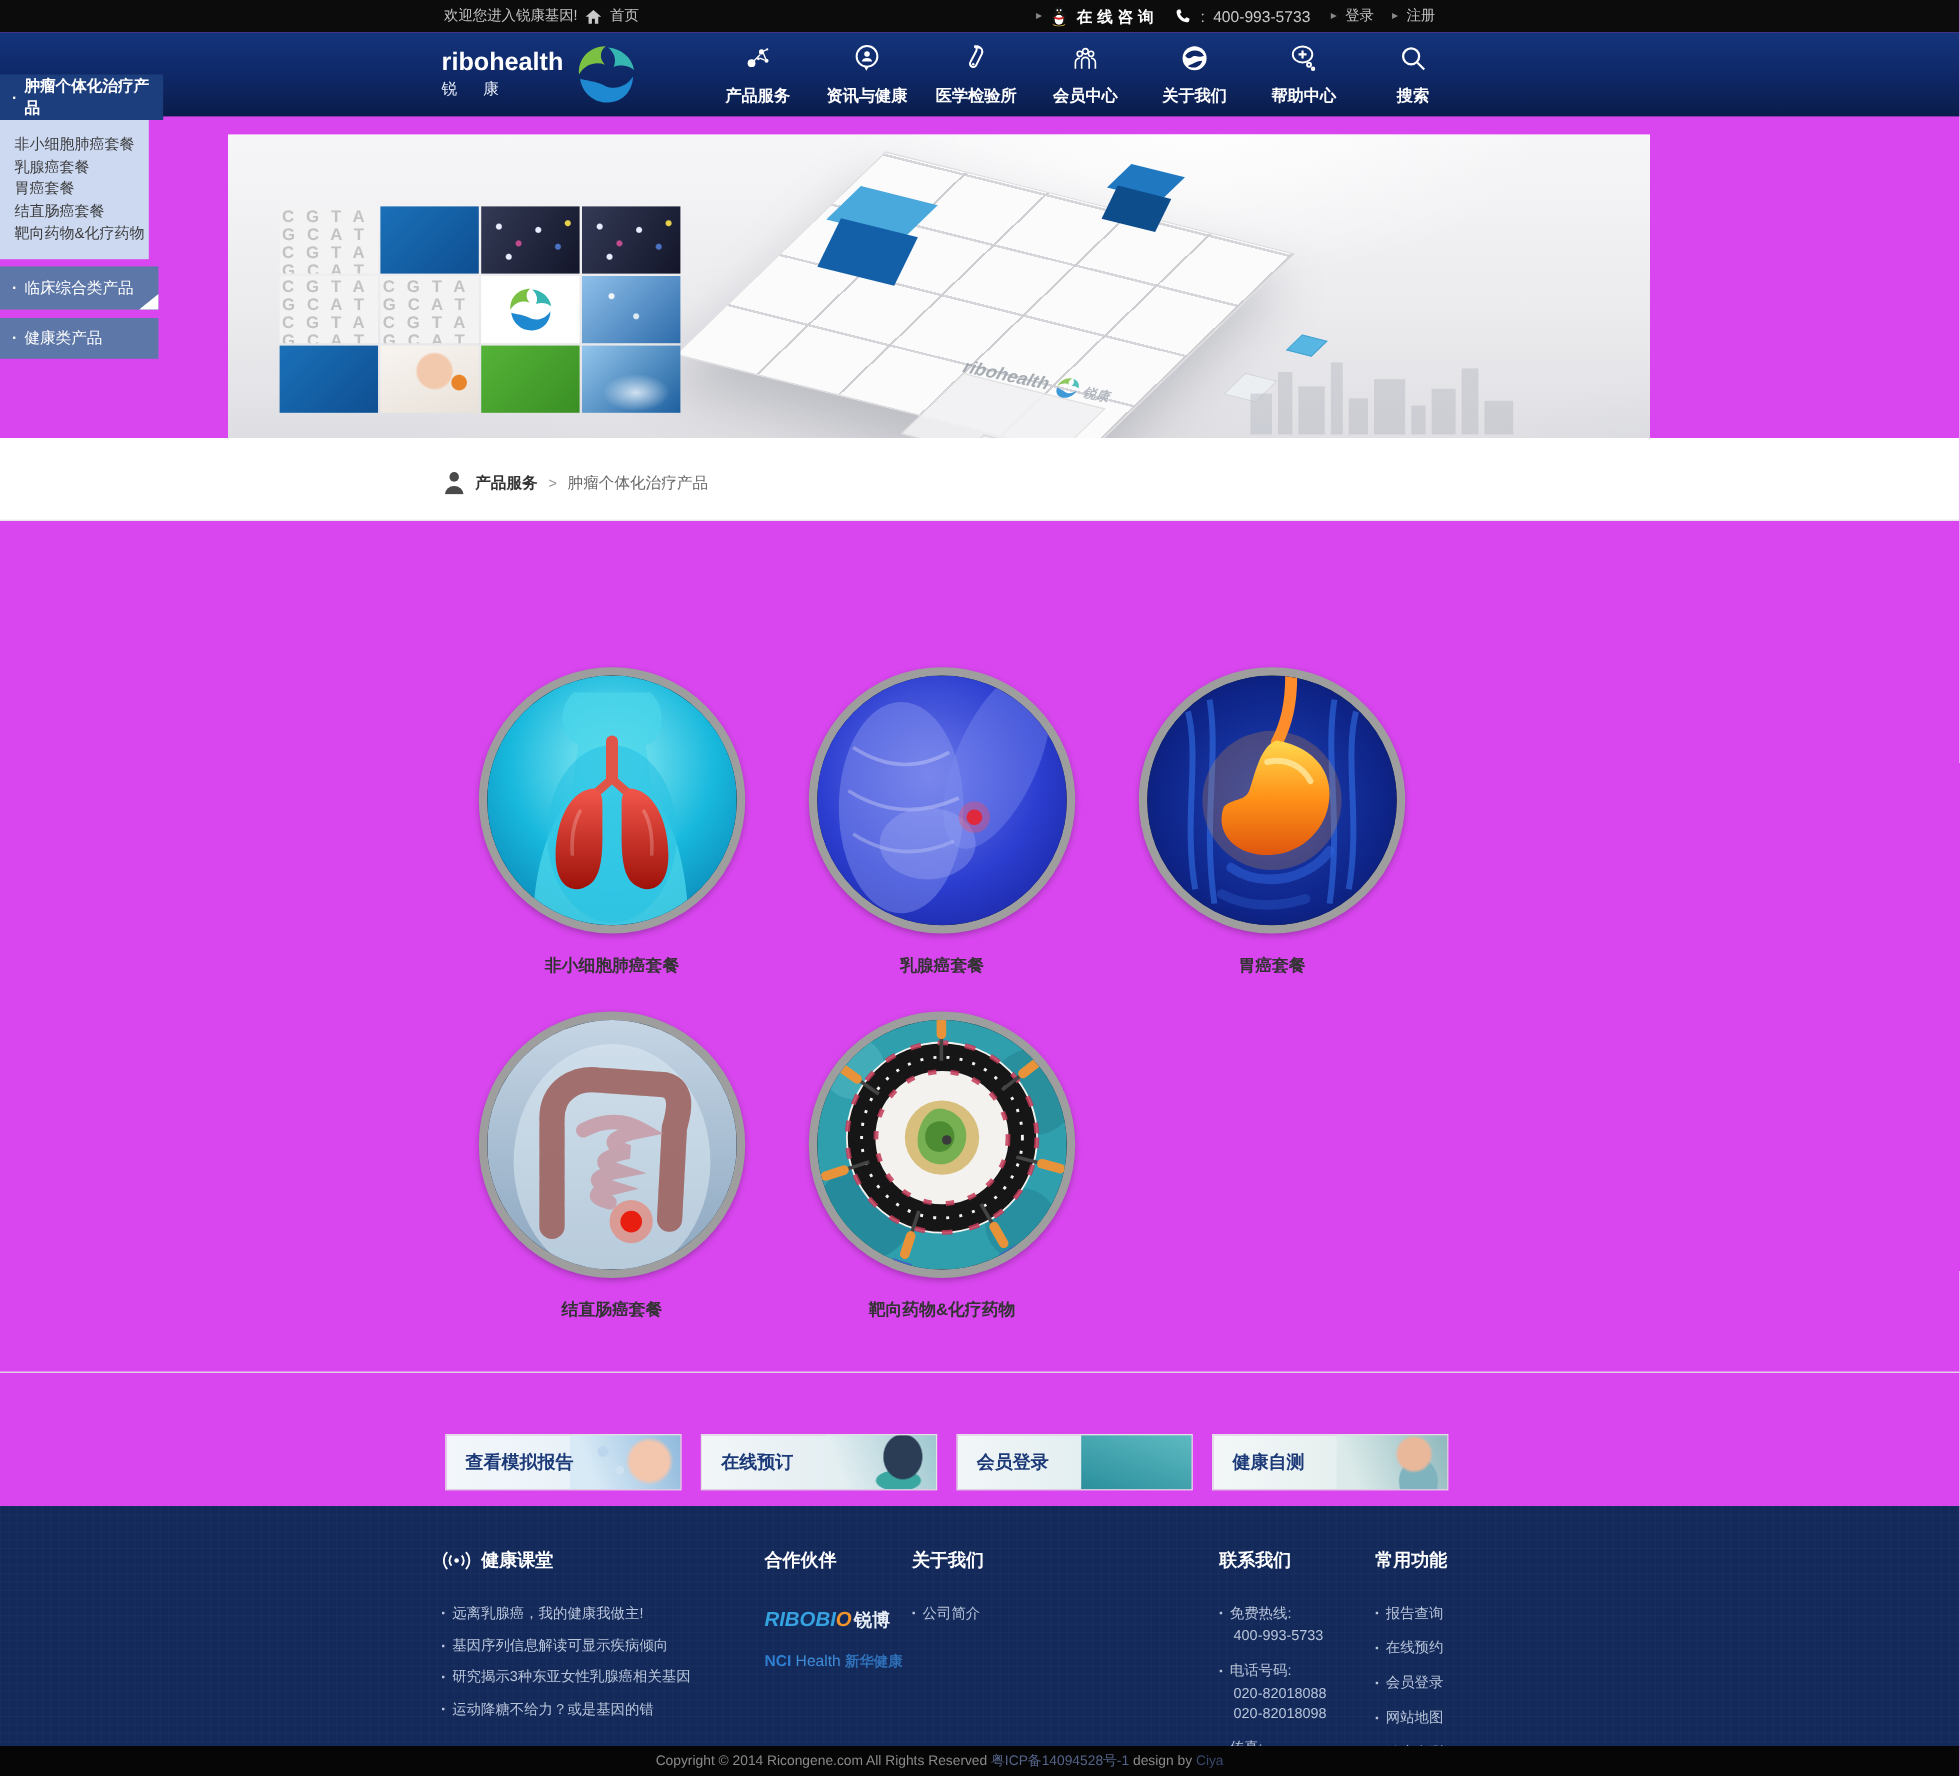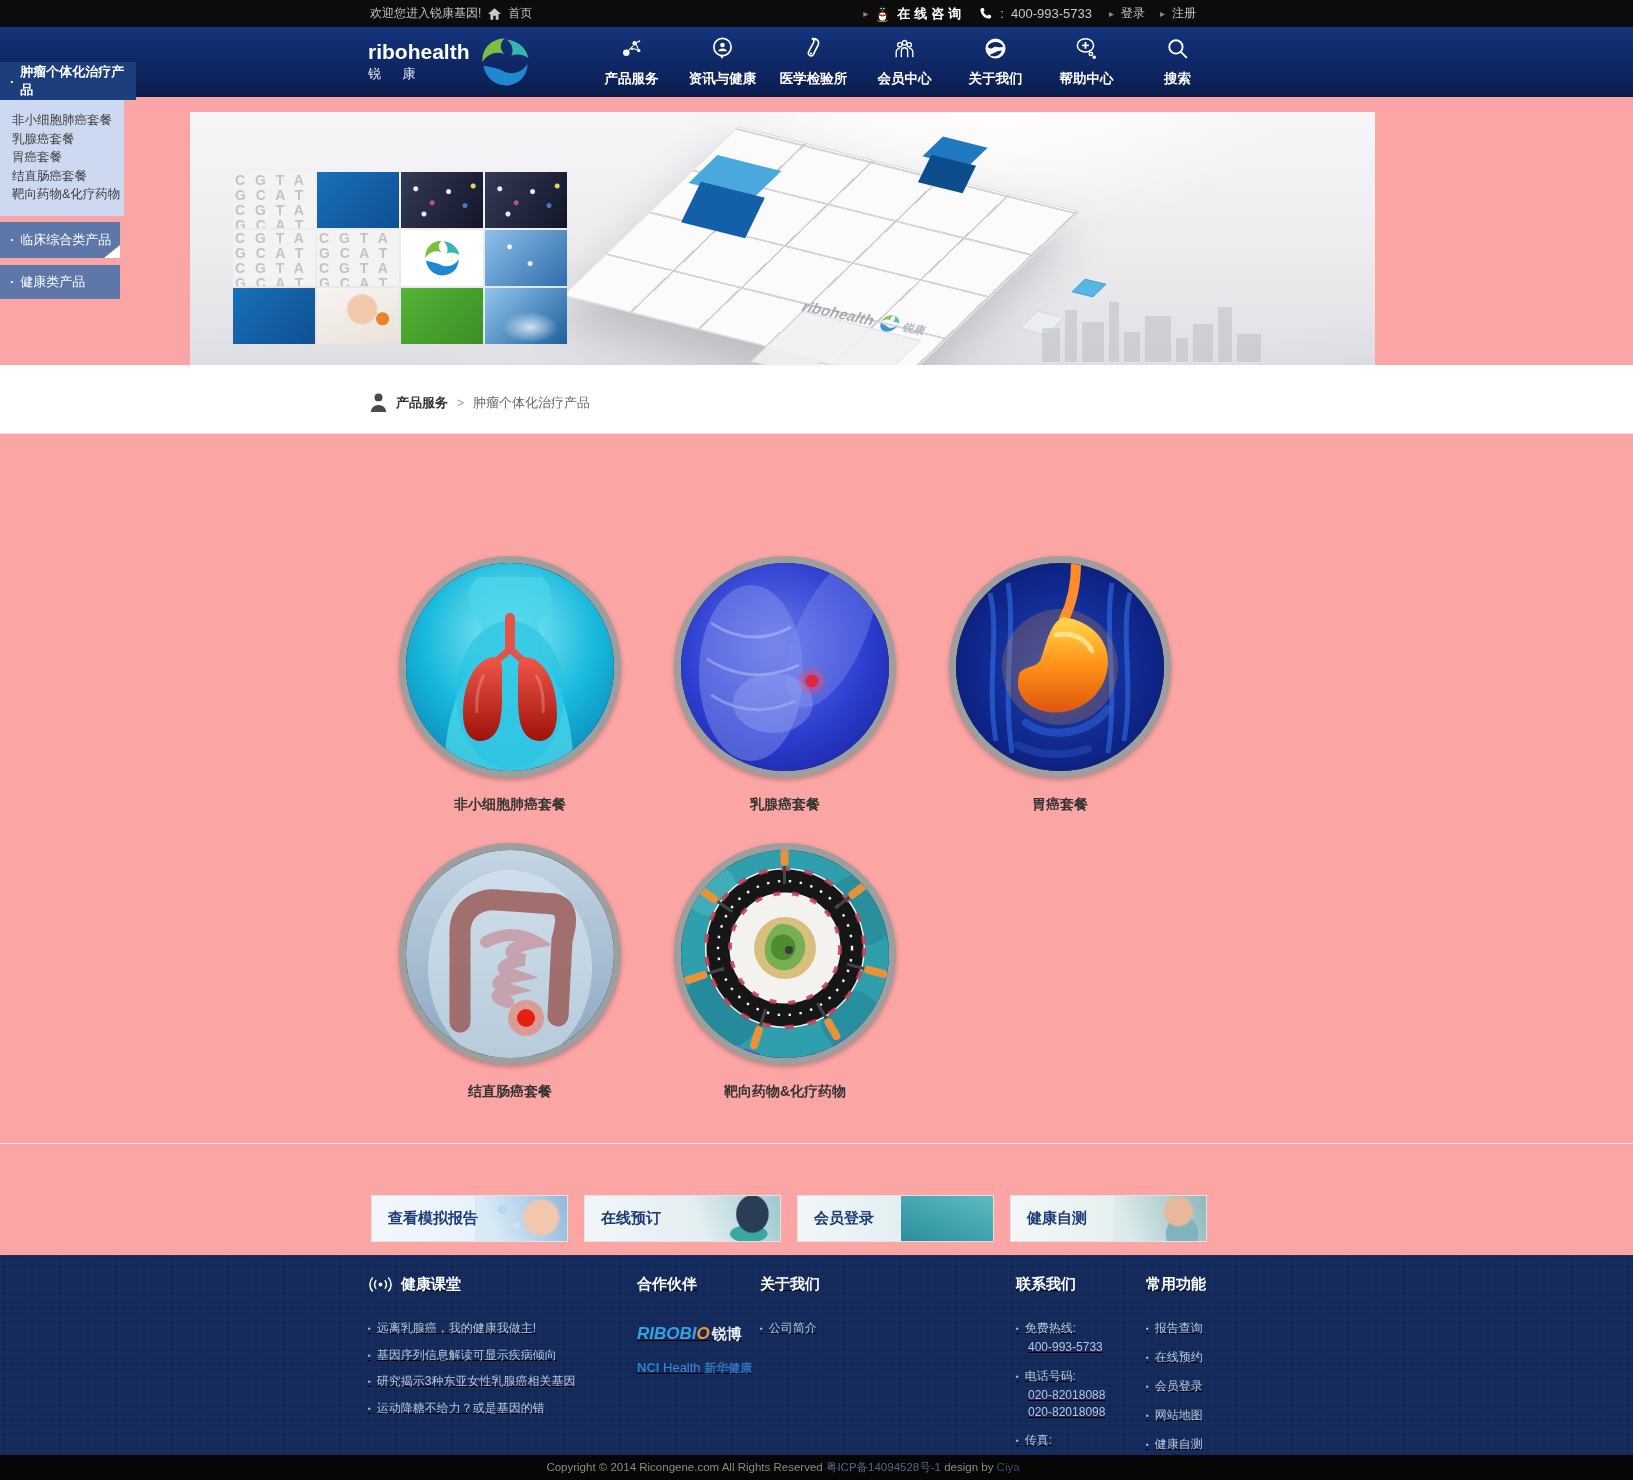--- a/index.html
+++ b/index.html
@@ -1,17 +1,17 @@
 <!DOCTYPE html>
 <html><head>
 <meta charset="utf-8">
 <style>
   html,body{margin:0;padding:0;background:#fff;}
   body{font-family:"Liberation Sans","DejaVu Sans",sans-serif;}
-  #page{position:relative;width:1633px;height:1480px;overflow:hidden;background:#fca5a5;}
+  #page{position:relative;width:1633px;height:1480px;overflow:hidden;background:#d946ef;}
 
   
   #topbar{position:absolute;left:0;top:0;width:100%;height:27px;background:#0c0c0c;}
   #topbar .inner{position:absolute;left:370px;width:826px;height:27px;display:flex;align-items:center;justify-content:space-between;}
   .tb-left,.tb-right{display:flex;align-items:center;gap:7px;font-size:12px;color:#c2c2c2;}
   .tb-sep{color:#8a8a8a;font-size:10px;}
   .tb-consult{color:#fff;font-weight:bold;font-size:13px;letter-spacing:4px;}
   .tb-link{color:#c2c2c2;cursor:pointer;}
   .tb-phone{color:#c9c9c9;font-size:13px;}
 
@@ -25,21 +25,21 @@
   .mitem{width:91px;height:70px;display:flex;flex-direction:column;align-items:center;justify-content:center;gap:5px;color:#fff;cursor:pointer;}
   .mitem svg{width:25px;height:25px;}
   .mitem .mlabel{font-size:13.5px;font-weight:bold;white-space:nowrap;}
 
   
   #sidebar{position:absolute;left:0;top:62px;z-index:9;width:140px;}
   .sb-head{width:136px;height:38px;background:#1d3e7d;color:#fff;font-size:13px;font-weight:bold;display:flex;align-items:center;padding-left:10px;box-sizing:border-box;cursor:pointer;}
   .sb-head::before,.sb-sec::before{content:"·";margin-right:6px;font-weight:bold;}
   .sb-sub{width:124px;background:#ccd9f1;padding:11px 0 12px 12px;box-sizing:border-box;}
   .sb-sub a{display:block;font-size:12.5px;color:#3c3c3c;line-height:18.5px;text-decoration:none;cursor:pointer;}
-  .sb-sec{position:relative;width:120px;background:#5d78a8;color:#fff;font-size:13px;display:flex;align-items:center;padding-left:10px;box-sizing:border-box;cursor:pointer;}
+  .sb-sec{position:relative;width:132px;background:#5d78a8;color:#fff;font-size:13px;display:flex;align-items:center;padding-left:10px;box-sizing:border-box;cursor:pointer;}
   .sb-sec.first{height:36px;margin-top:6px;}
   .sb-sec.second{height:34px;margin-top:7px;}
   .sb-corner{position:absolute;right:0;bottom:0;width:0;height:0;border-style:solid;border-width:0 0 13px 16px;border-color:transparent transparent #fff transparent;}
 
   
   #banner{position:absolute;left:190px;top:112px;width:1185px;height:253px;overflow:hidden;
     background:linear-gradient(180deg,#f6f6f8 0%,#ececef 55%,#e0e0e4 100%);}
   #banner .wave{position:absolute;left:-60px;top:-80px;width:1400px;height:420px;
     background:
      radial-gradient(ellipse 420px 180px at 62% 18%, rgba(255,255,255,.9), rgba(255,255,255,0) 70%),
@@ -119,21 +119,21 @@
   .promo.p3 .form i{display:block;height:4px;background:#fff;margin:5px 8px 0 8px;border-radius:1px;}
   .promo.p4{background:linear-gradient(90deg,#f3f7f8 0%,#e6efef 55%,#cfe2e2 100%);}
   .promo.p4 .pimg{background:radial-gradient(circle 16px at 70% 35%, #e9b89a 0 13px, transparent 16px),
      radial-gradient(ellipse 26px 30px at 74% 85%, #7fb3be 0 60%, transparent 65%),
      linear-gradient(250deg,#8fb8bd,#dcebea 85%);}
 
   
   #footer{position:absolute;left:0;top:1255px;width:100%;height:200px;background:#13295a;
     background-image:linear-gradient(rgba(255,255,255,.025) 1px,transparent 1px),linear-gradient(90deg,rgba(255,255,255,.025) 1px,transparent 1px);
     background-size:7px 7px;}
-  .fcol{position:absolute;top:20px;text-decoration:underline;}
+  .fcol{position:absolute;top:36px;}
   .fcol h3{margin:0;color:#fff;font-size:15px;font-weight:bold;display:flex;align-items:center;gap:8px;}
   .fcol ul{list-style:none;margin:26px 0 0 0;padding:0;}
   .fcol li{font-size:12px;color:#b9c5da;margin-bottom:9.5px;cursor:pointer;}
   .fcol li::before{content:"▪";font-size:8px;margin-right:6px;color:#b9c5da;position:relative;top:-1px;}
   .fcol li.noblt::before{content:"";margin:0;}
   .fcol li.sub{margin-left:12px;cursor:default;}
   .fcol li.static{cursor:default;}
   #fc1{left:368px;width:275px;}
   #fc2{left:637px;width:120px;}
   #fc3{left:760px;width:110px;}

